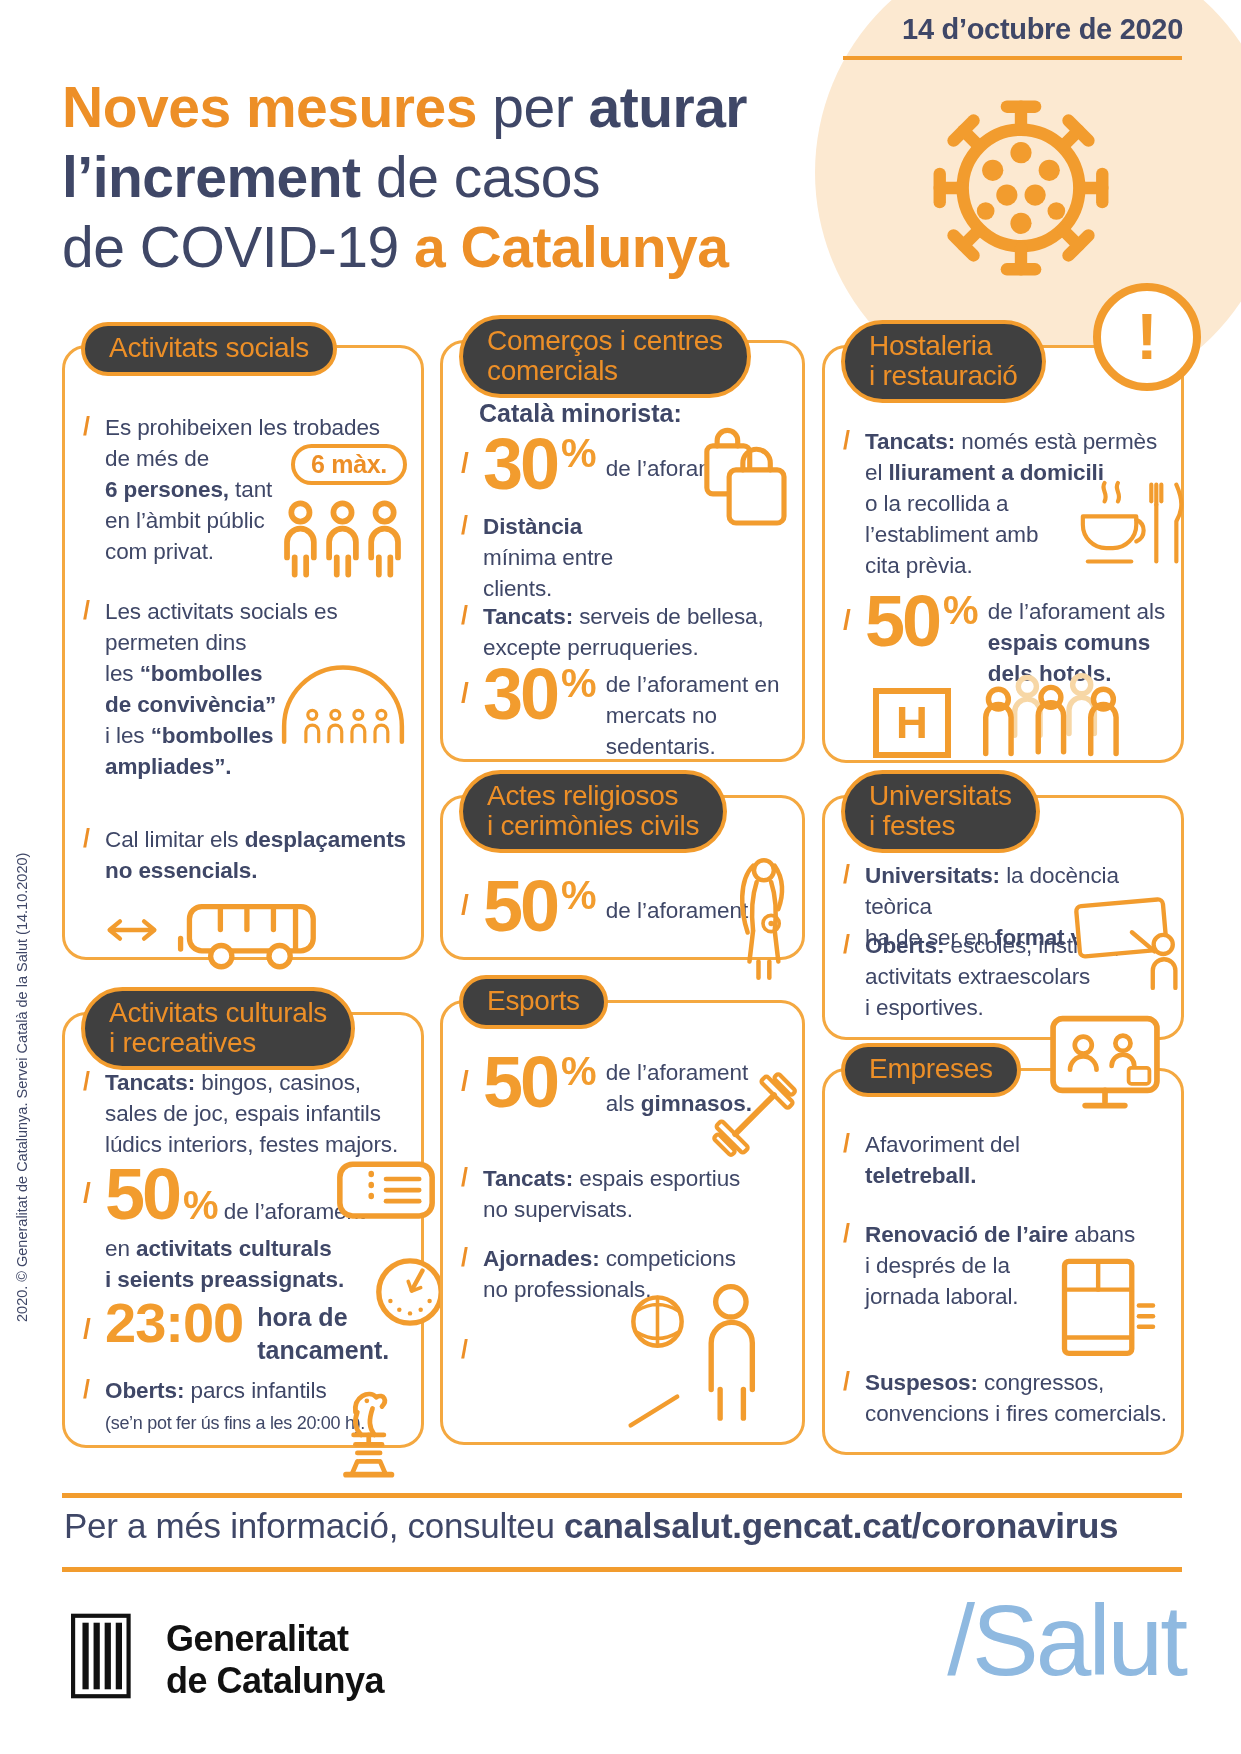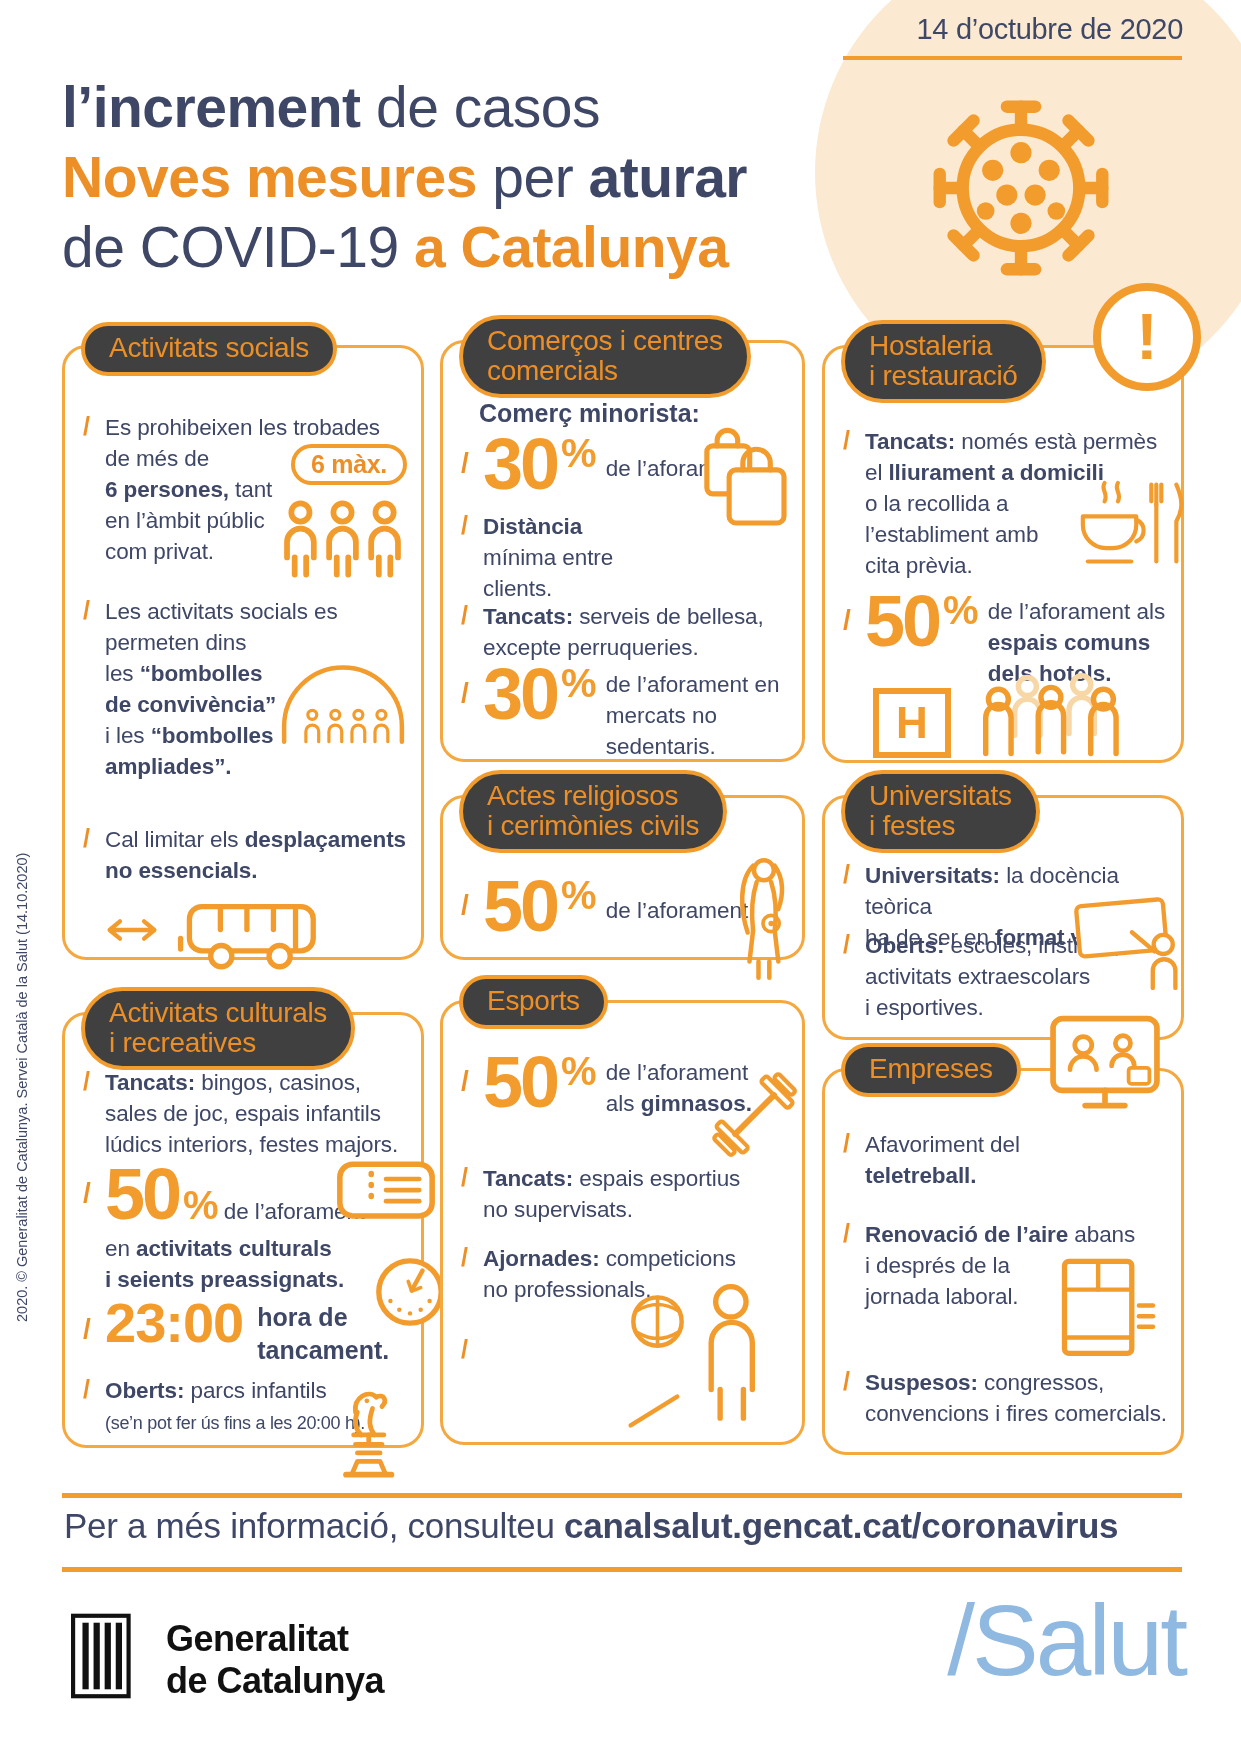--- a/index.html
+++ b/index.html
@@ -6,21 +6,21 @@
     --o:#F29C2E; --ob:#F4A840; --od:#ED8F27; --n:#3F4767;
     --peach:#FCE9D1; --blue:#8FB9E0; --lt:#F7D7A6;
   }
   *{margin:0;padding:0;box-sizing:border-box}
   html,body{background:#e8e8e8}
   body{font-family:"Liberation Sans", sans-serif;}
   #page{position:relative;width:1241px;height:1754px;background:#fff;margin:0 auto;overflow:hidden}
 
   
   #blob{position:absolute;left:815px;top:-60px;width:465px;height:465px;border-radius:50%;background:var(--peach);z-index:0}
-  #date{position:absolute;right:58px;top:13px;font-size:29px;font-weight:400;color:var(--n);z-index:2;letter-spacing:-0.3px}
+  #date{position:absolute;right:58px;top:13px;font-size:29px;font-weight:700;color:var(--n);z-index:2;letter-spacing:-0.3px}
   #date-line{position:absolute;left:843px;top:56px;width:339px;height:4px;background:var(--o);z-index:2}
   #title{position:absolute;left:62px;top:72px;width:780px;font-size:57px;line-height:1.23;color:var(--n);letter-spacing:-0.5px;z-index:2}
   #virus{position:absolute;left:915px;top:82px;width:212px;height:212px;z-index:1}
   #alert{position:absolute;left:1093px;top:283px;width:108px;height:108px;border:8px solid var(--o);border-radius:50%;background:#fff;display:flex;align-items:center;justify-content:center;font-size:64px;font-weight:700;color:var(--o);z-index:3}
 
   
   .box{position:absolute;background:#fff;border:3.5px solid var(--ob);border-radius:24px;z-index:1}
   .pill{position:absolute;top:-28px;left:16px;background:#404040;border:4px solid var(--o);border-radius:46px;padding:7px 24px 9px;font-weight:400;font-size:28px;line-height:1.06;color:var(--od);white-space:pre-line;letter-spacing:-0.3px}
   .lead{position:absolute;left:36px;font-size:25px;font-weight:700;color:var(--n)}
   .bullet{position:absolute;left:18px;right:6px;display:flex;align-items:flex-start}
@@ -52,22 +52,22 @@
 </style>
 </head>
 <body>
 
 <div id="page">
 
   <div id="blob"></div>
   <div id="date">14 d’octubre de 2020</div>
   <div id="date-line"></div>
   <div id="title">
+    <div><span class="seg-ob">Noves mesures</span><span class="seg-r"> per </span><span class="seg-b">aturar</span></div>
     <div><span class="seg-b">l’increment</span><span class="seg-r"> de casos</span></div>
-    <div><span class="seg-ob">Noves mesures</span><span class="seg-r"> per </span><span class="seg-b">aturar</span></div>
     <div><span class="seg-r">de COVID-19 </span><span class="seg-ob">a Catalunya</span></div>
   </div>
   <svg id="virus" viewBox="0 0 120 120">
     <defs>
         <g id="sp">
           <line x1="94" y1="60" x2="106" y2="60"></line>
           <line x1="106" y1="52" x2="106" y2="68"></line>
         </g>
       </defs>
     <g stroke="#F29C2E" stroke-width="7" fill="none" stroke-linecap="round">
@@ -157,21 +157,21 @@
           <line x1="134" y1="16" x2="134" y2="60"></line>
         <circle cx="50" cy="68" r="12" fill="#fff"></circle>
           <circle cx="116" cy="68" r="12" fill="#fff"></circle>
       </g>
     </svg>
   </section>
 
   <section class="box" style="left:440px;top:340px;width:365px;height:422px">
     <div class="pill">Comerços i centres
 comercials</div>
-    <div class="lead" style="top:56px">Comerç minorista:</div>
+    <div class="lead" style="top:56px">Català minorista:</div>
     <div class="bullet bignb" style="top:88px">
       <span class="slash">/</span>
       <div class="bigwrap">
         <span class="big">30</span>
           <span class="pct">%</span>
         <div class="sidetxt" style="padding-top:22px"><span class="seg-r">de l’aforament.</span></div>
       </div>
     </div>
     <svg class="icon" style="right:12px;top:76px" width="90" height="118" viewBox="0 0 105 135">
       <g stroke="#F29C2E" stroke-width="6" fill="#fff" stroke-linecap="round" stroke-linejoin="round">

